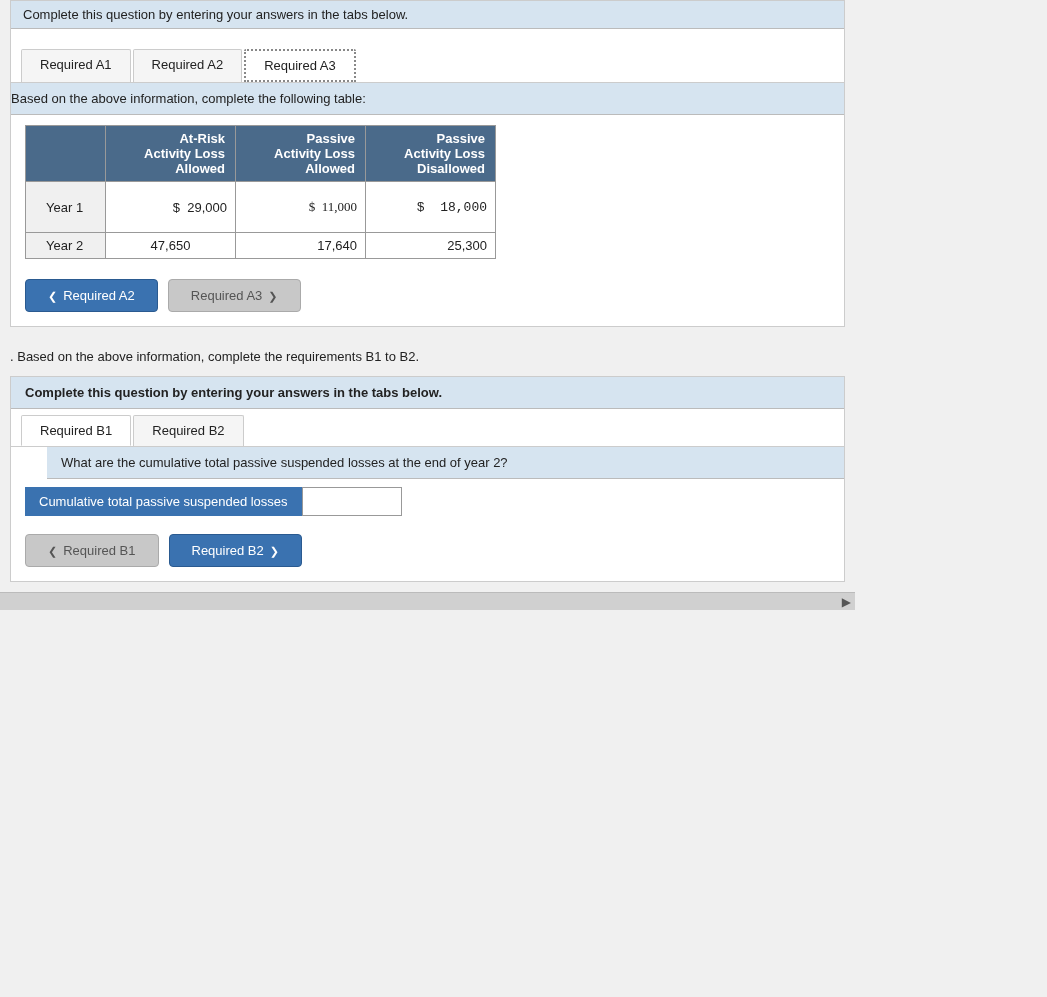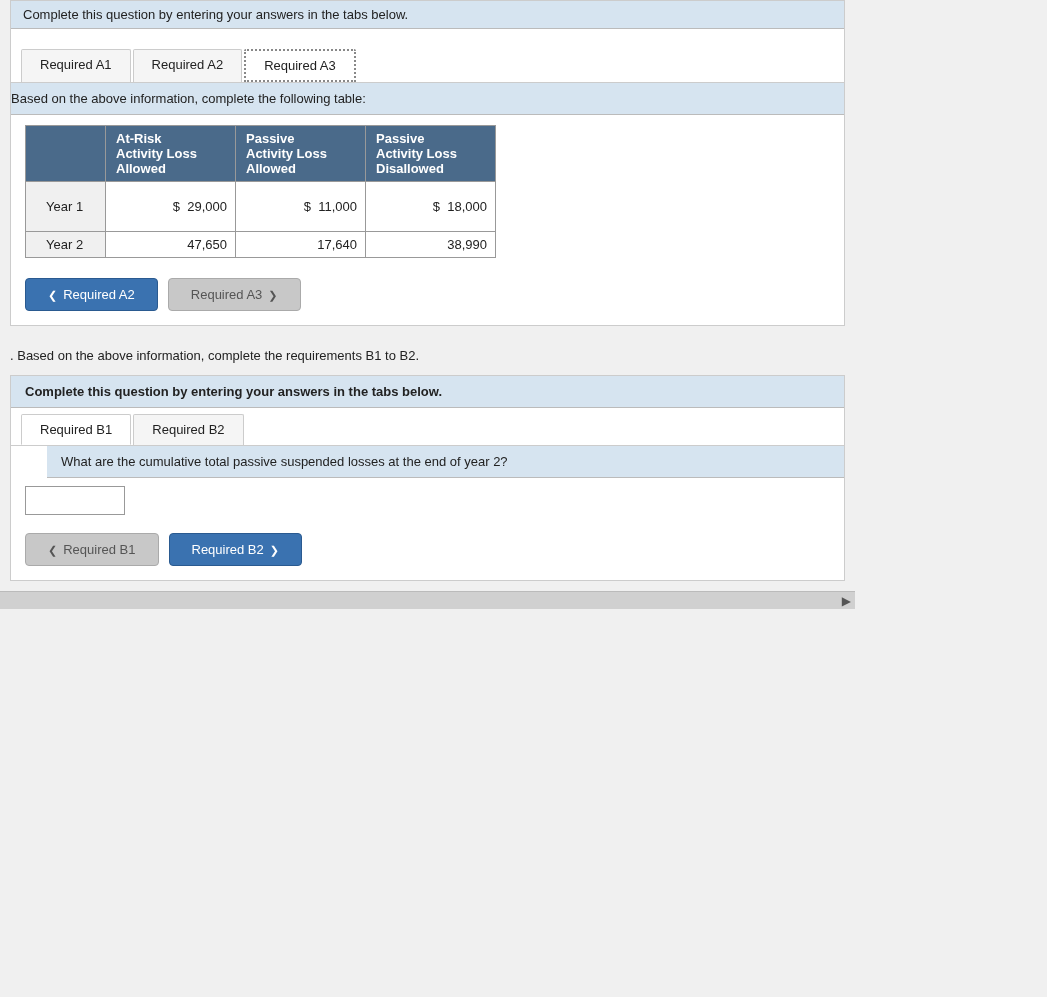--- a/index.html
+++ b/index.html
@@ -78,21 +78,21 @@
     }
 
     table.data-table {
       border-collapse: collapse;
       font-size: 13px;
     }
 
     table.data-table th, table.data-table td {
       border: 1px solid #999;
       padding: 5px 10px;
-      text-align: left;
+      text-align: right;
     }
 
     table.data-table thead th {
       background: #4a6a8a;
       color: #fff;
       font-weight: bold;
     }
 
     table.data-table thead th.year-header {
       background: #4a6a8a;
@@ -265,40 +265,40 @@
           </tr>
         </thead>
         <tbody>
 
           <tr>
             <td class="year-label">Year 1</td>
             <td style="text-align:right; padding:15px 8px;">
               <span>$</span>&nbsp;
               <span>29,000</span>
             </td>
-            <td style="text-align:right; padding:17px 8px;">
+            <td style="text-align:right; padding:17px 8px;font-family:Liberation Serif, serif;">
               <span>$</span>&nbsp;
               <span>11,000</span>
             </td>
-            <td style="text-align:right; padding:5px 8px;">
+            <td style="text-align:right; padding:5px 8px;font-family:Liberation Mono, monospace;">
               <span>$</span>&nbsp;
               <span>18,000</span>
             </td>
           </tr>
 
           <tr>
             <td class="year-label">Year 2</td>
-            <td style="text-align:right; padding:5px 8px;">
+            <td style="text-align:center; padding:5px 8px;">
               <span>47,650</span>
             </td>
             <td style="text-align:right; padding:5px 8px;">
               <span>17,640</span>
             </td>
             <td style="text-align:right; padding:5px 8px;">
-              <span>38,990</span>
+              <span>25,300</span>
             </td>
           </tr>
         </tbody>
       </table>
     </div>
 
     <div class="nav-buttons">
       <button class="btn-nav btn-blue">
         <span class="chevron-left"></span>
         <span>Required A2</span>
@@ -326,20 +326,23 @@
       <div class="tab">
         <span>Required B2</span>
       </div>
     </div>
 
     <div class="question-area">
       <span>What are the cumulative total passive suspended losses at the end of year 2?</span>
     </div>
 
     <div class="input-row">
+      <div class="input-label">
+        <span>Cumulative total passive suspended losses</span>
+      </div>
       <input class="input-field" type="text" value="" style="">
     </div>
 
     <div class="bottom-nav-buttons">
       <button class="btn-nav btn-gray">
         <span class="chevron-left"></span>
         <span>Required B1</span>
       </button>
       <button class="btn-nav btn-blue">
         <span>Required B2</span>

